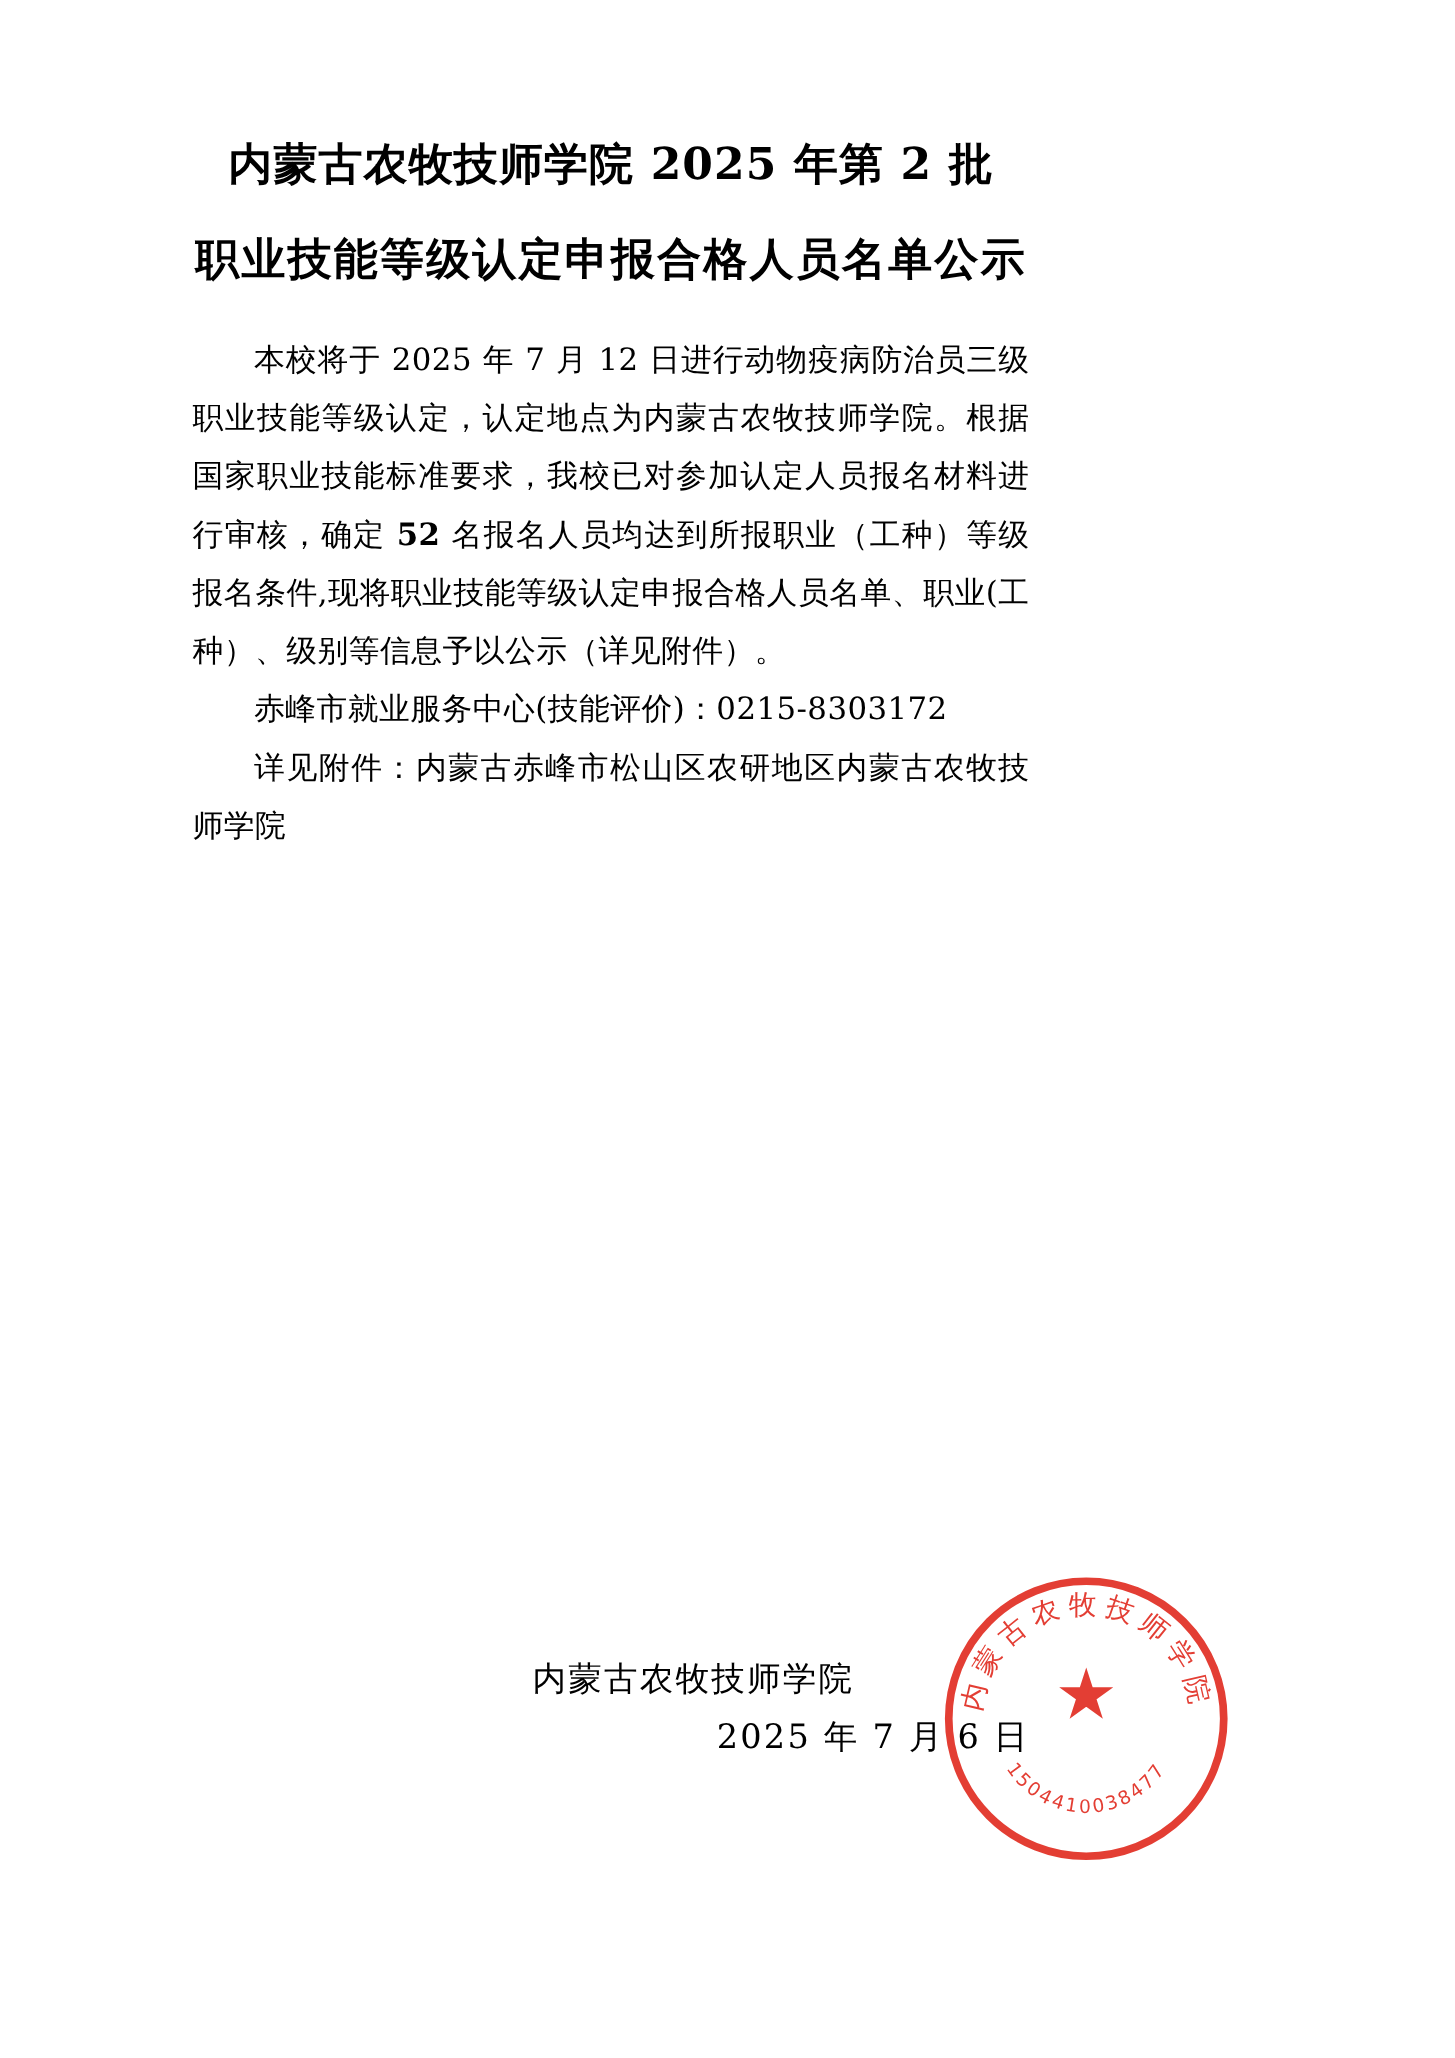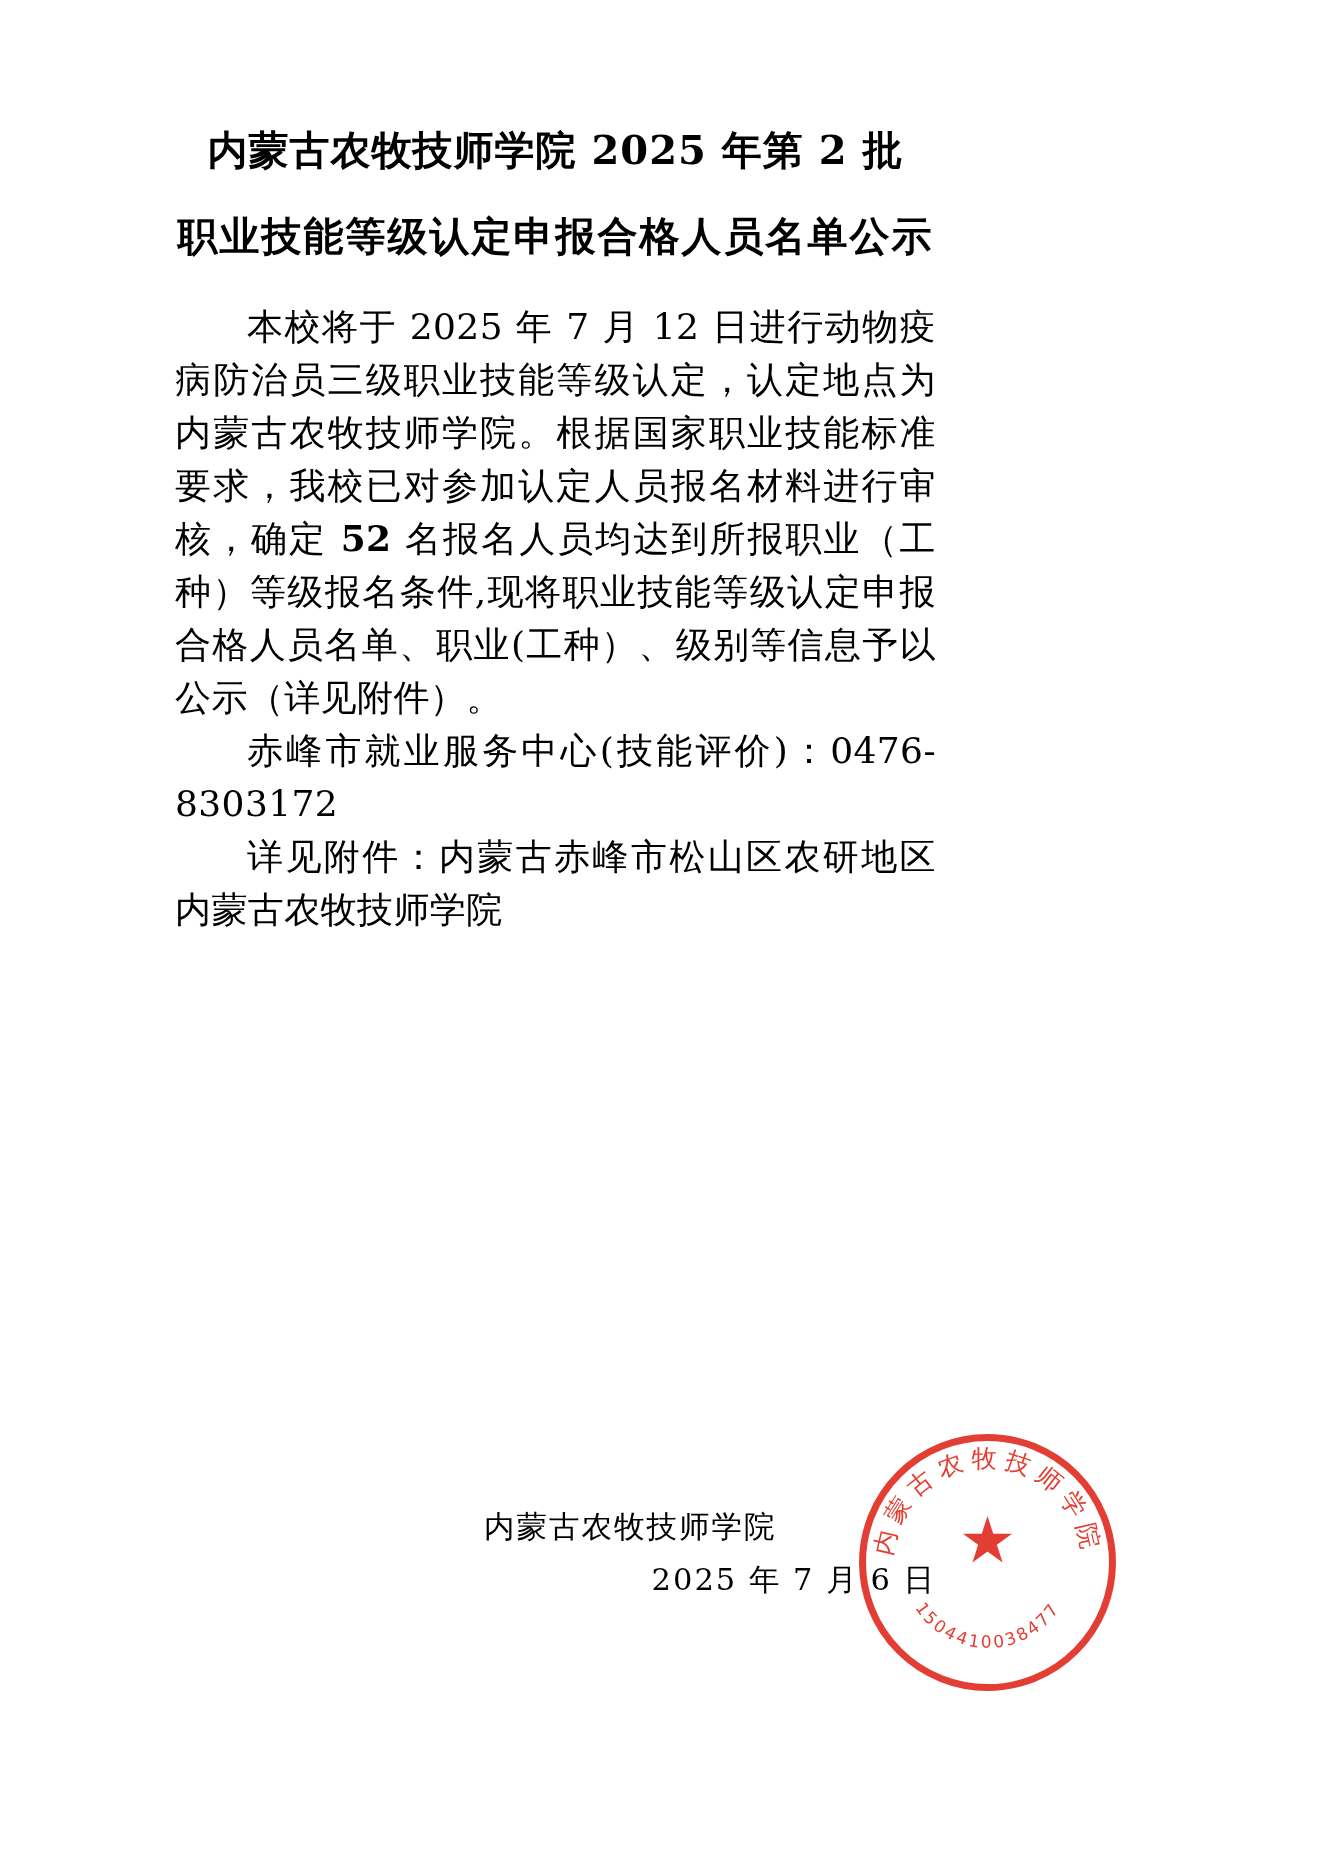--- a/index.html
+++ b/index.html
@@ -35,21 +35,21 @@
   .doc-title .line1 {
     display: block;
     margin-bottom: 46px;
   }
   .doc-title .line2 {
     display: block;
     letter-spacing: 2px;
   }
   .body-text {
     margin-top: 44px;
-    font-size: 36px;
+    font-size: 28px;
     line-height: 53px;
     text-align: justify;
     text-justify: inter-ideograph;
     letter-spacing: 0.4px;
   }
   .para {
     margin: 0;
     text-indent: 2em;
   }
   .para + .para {
@@ -104,21 +104,21 @@
 
   <div class="body-text">
 
     <p class="para">
       <span>本校将于 2025 年 7 月 12 日进行动物疫病防治员三级职</span><span>业技能等级认定，认定地点为内蒙古农牧技师学院。根据国</span><span>家职业技能标准要求，我校已对参加认定人员报名材料进行</span><span>审核，确定 </span><span class="bold-num">52</span><span> 名报名人员均达到所报职业（工种）等级报</span><span>名条件,现将职业技能等级认定申报合格人员名单、职业(工</span><span>种）、级别等信息予以公示（详见附件）。</span>
     </p>
 
 
 
     <p class="para">
-      <span>赤峰市就业服务中心(技能评价)：0476-8303172</span>
+      <span>赤峰市就业服务中心(技能评价)：0215-8303172</span>
     </p>
 
     <p class="para">
       <span>详见附件：内蒙古赤峰市松山区农研地区内蒙古农牧技</span><span>师学院</span>
     </p>
 
 
   </div>
 
   <div class="sign-block">

